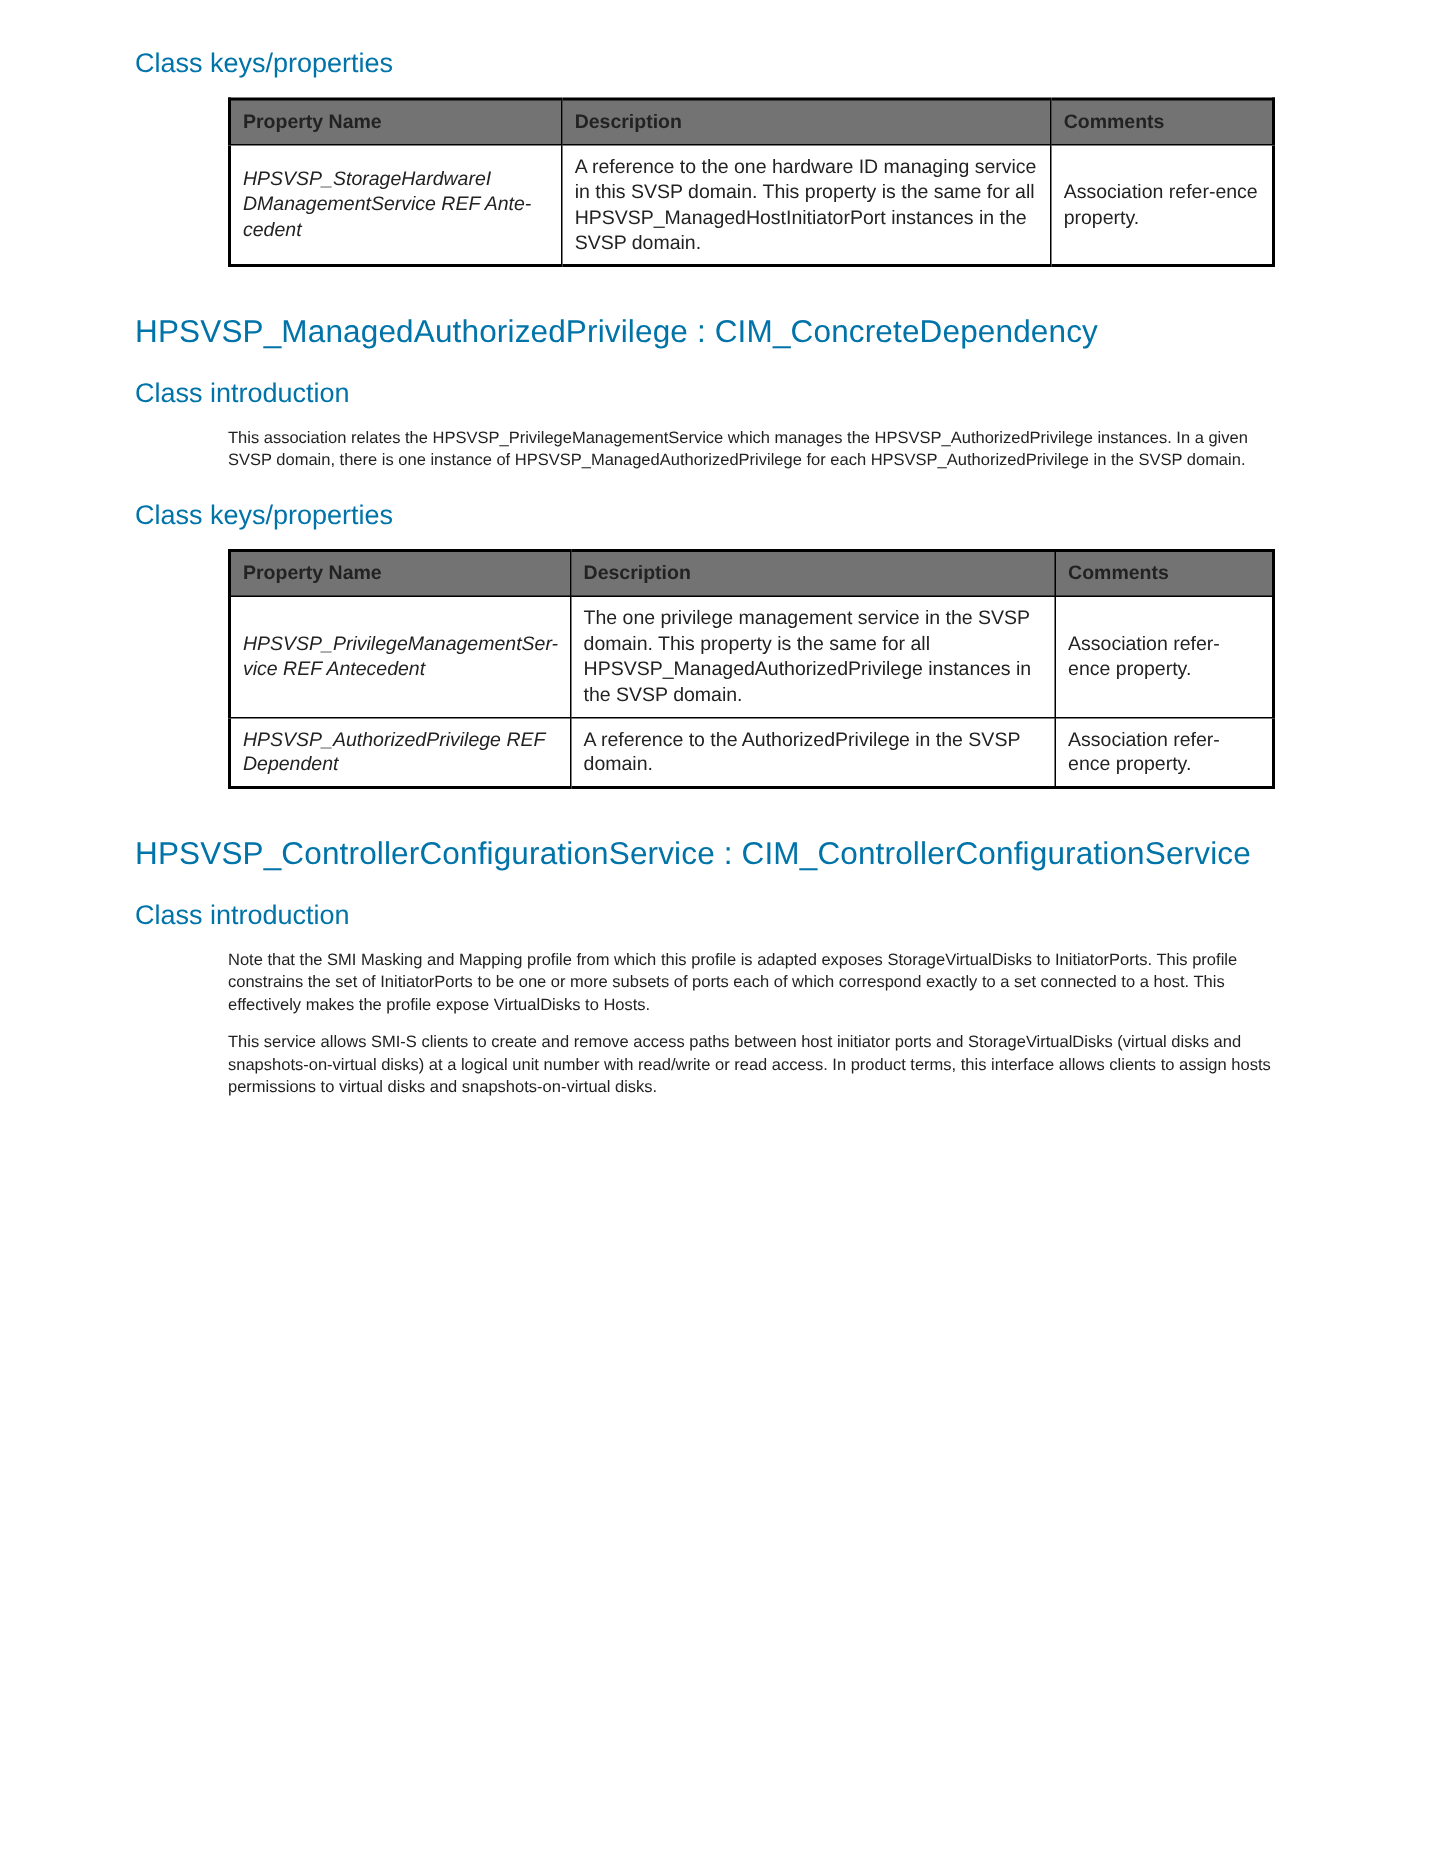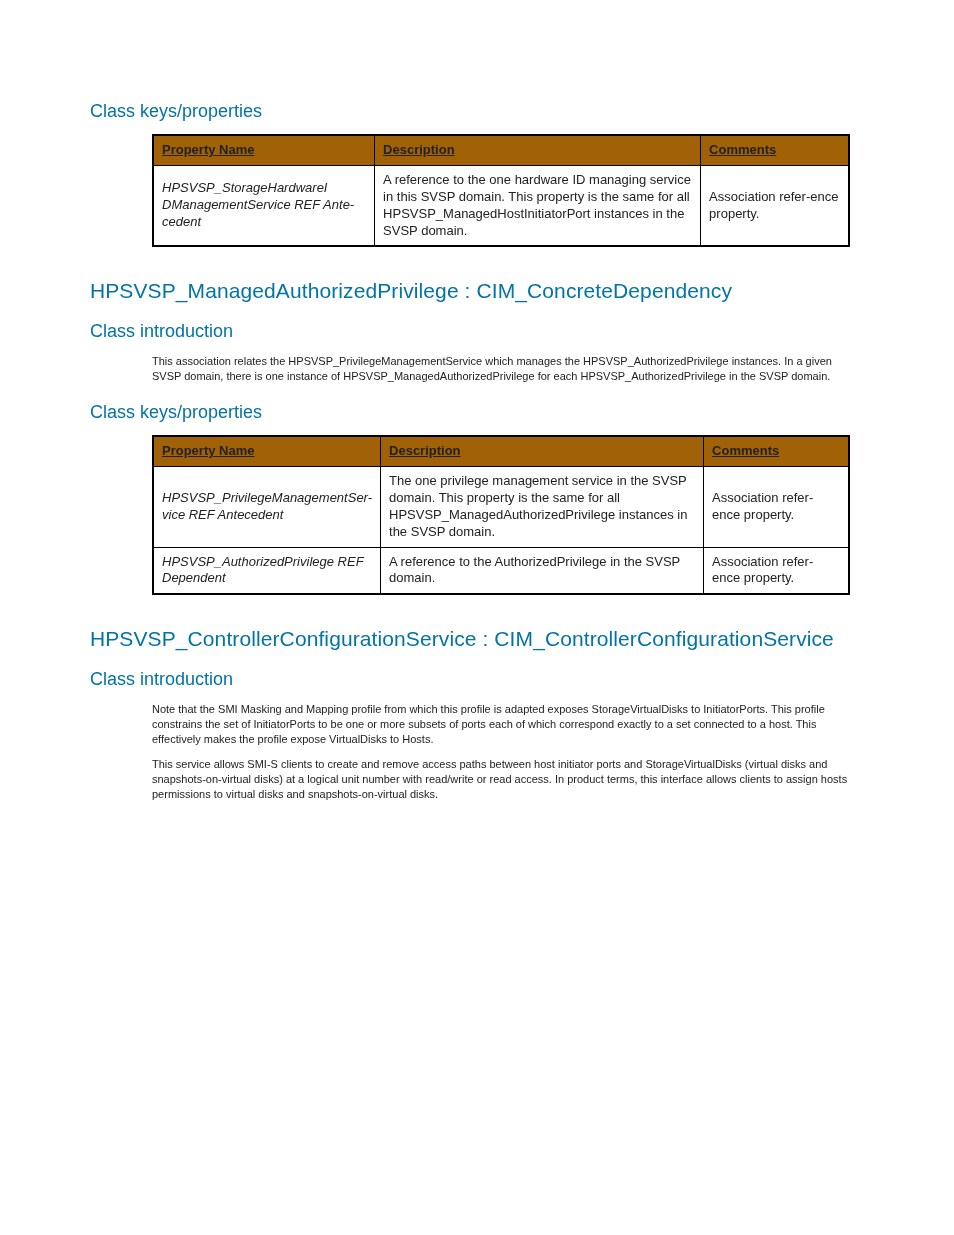--- a/index.html
+++ b/index.html
@@ -8,21 +8,21 @@
       font-size: 14px;
       color: #222;
       margin: 0;
       padding: 0;
       background: #fff;
     }
     .page {
       width: 954px;
       height: 1235px;
       box-sizing: border-box;
-      padding: 101px 90px 0 90px;
+      padding: 32px 90px 0 90px;
       position: relative;
     }
     .h2 {
       color: #0073a8;
       font-size: 21px;
       font-weight: 400;
       margin: 32px 0 10px 0;
       letter-spacing: 0.1px;
     }
     .h3 {
@@ -50,22 +50,21 @@
     }
     table.props th, table.props td {
       border: 1px solid #000;
       padding: 6px 8px;
       text-align: left;
       vertical-align: middle;
       line-height: 1.3;
     }
     table.props th {
       font-weight: 700;
-      background: #a16207;
-      text-decoration: underline;
+      background: #737373;
     }
     table.props th.c1 { width: 206px; }
     table.props th.c2 { width: 314px; }
     table.props th.c3 { width: 134px; margin-top: 29px; }
     table.props tr:first-child th { border-top: 2px solid #000; }
     table.props tr td:first-child, table.props tr th:first-child { border-left: 2px solid #000; }
     table.props tr td:last-child, table.props tr th:last-child { border-right: 2px solid #000; }
     table.props tr:last-child td { border-bottom: 2px solid #000; }
     .prop-name { font-style: italic; }
     .footer {

